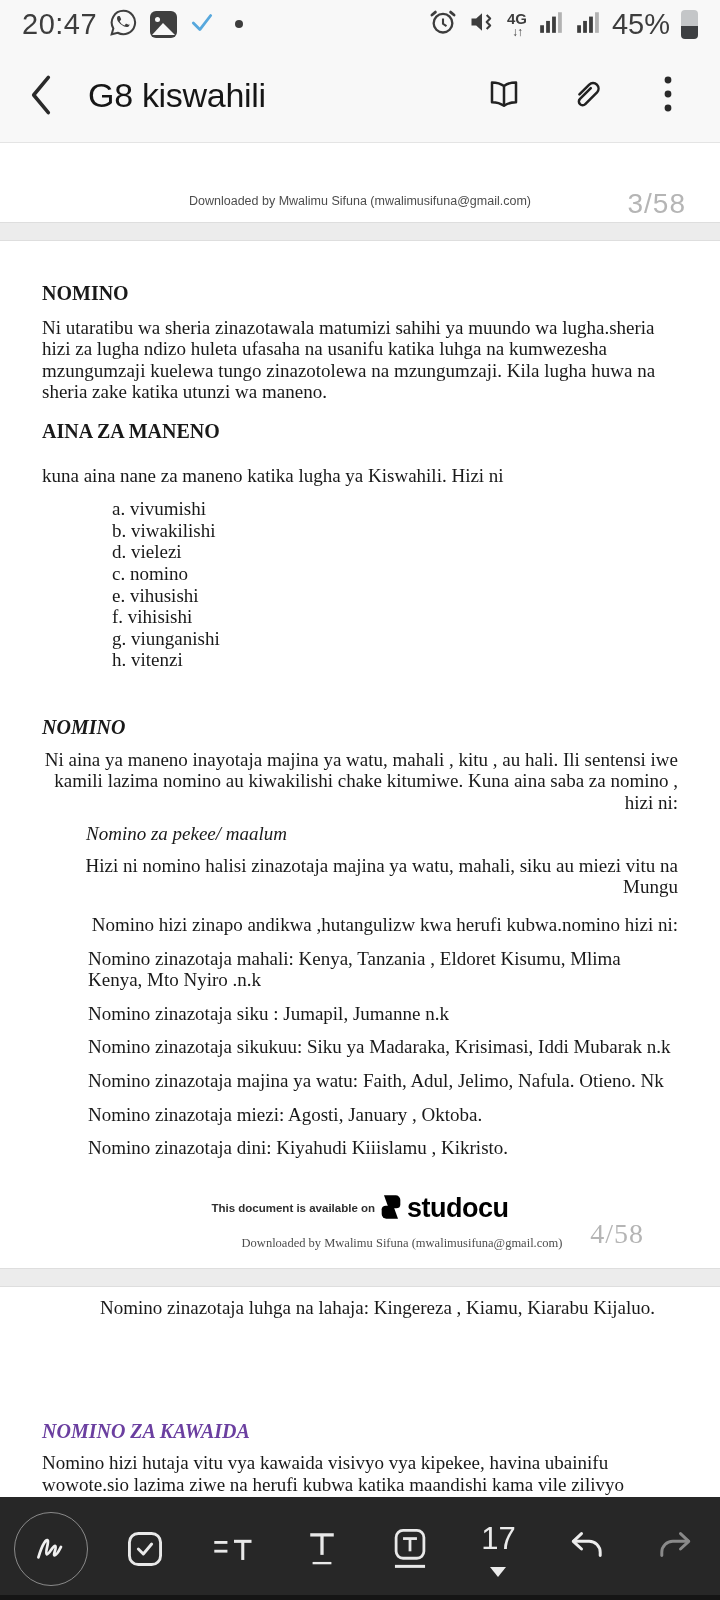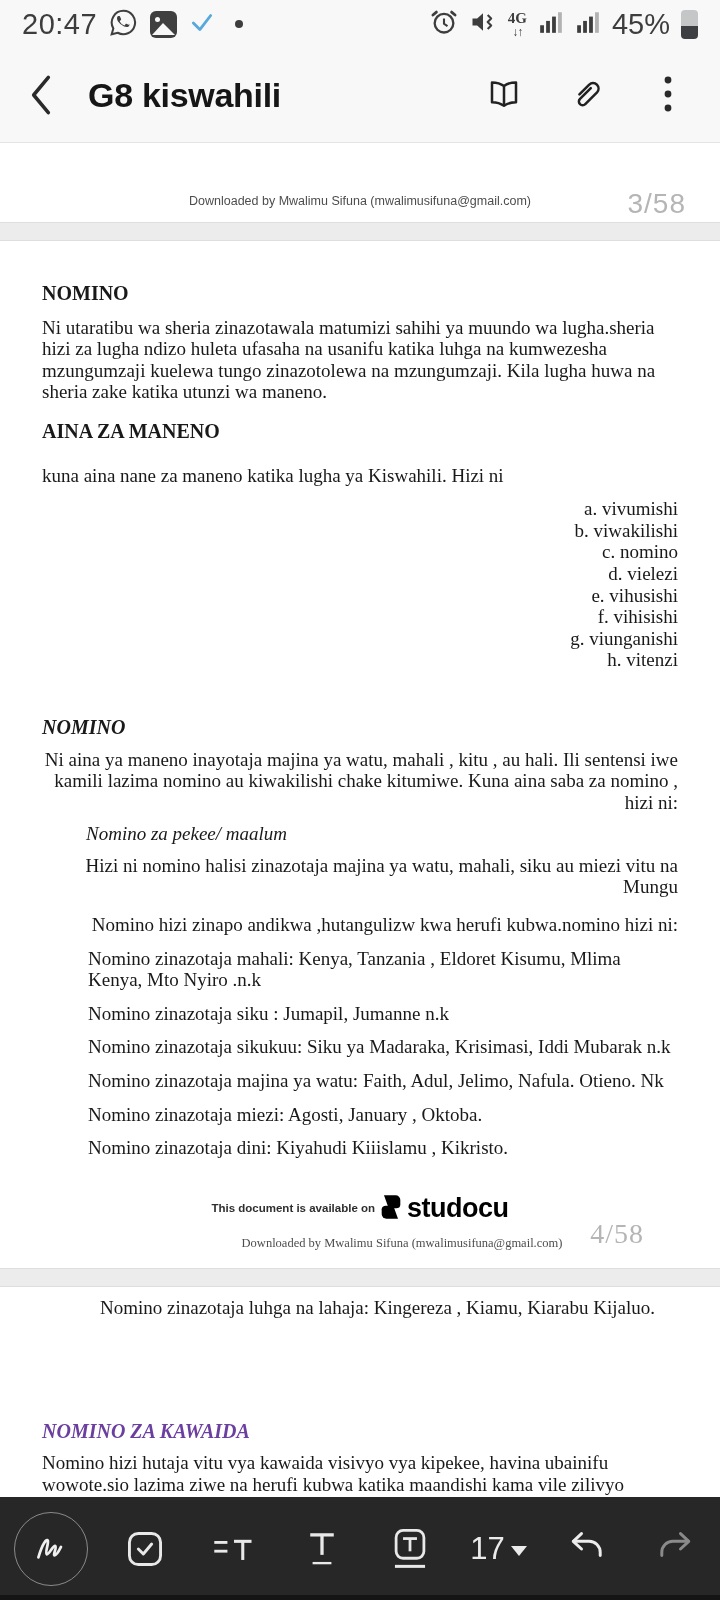--- a/index.html
+++ b/index.html
@@ -11,32 +11,32 @@
     background:#f8f8f8; display:flex; align-items:center; padding:0 22px; color:#3f3f3f; }
   .sb-left { display:flex; align-items:center; gap:12px; }
   .sb-right { margin-left:auto; display:flex; align-items:center; gap:11px; }
   .sb-time { font-size:29px; color:#3d3d3d; letter-spacing:0.5px; }
   .sb-pct { font-size:29px; color:#3d3d3d; }
   .sb-dot { width:8px; height:8px; border-radius:50%; background:#3d3d3d; margin-left:8px; }
   .gallery-ic { width:27px; height:27px; background:#3f3f3f; border-radius:6px; position:relative; overflow:hidden; }
   .gallery-ic::before { content:""; position:absolute; left:5px; top:6px; width:5px; height:5px; border-radius:50%; background:#f8f8f8; }
   .gallery-ic::after { content:""; position:absolute; left:2px; bottom:3px; width:0; height:0;
     border-left:11px solid transparent; border-right:12px solid transparent; border-bottom:12px solid #f8f8f8; }
-  .fourg { display:flex; flex-direction:column; align-items:center; line-height:1;font-family:Liberation Serif, serif; }
+  .fourg { display:flex; flex-direction:column; align-items:center; line-height:1; }
   .fourg .t { font-size:15px; font-weight:bold; color:#3d3d3d; }
   .fourg .a { font-size:12px; color:#3d3d3d; letter-spacing:-1px; }
   .battery { width:17px; height:29px; border-radius:4px;
     background:linear-gradient(to bottom,#c4c6c8 0 55%, #3d3f42 55% 100%); }
 
   
   #app-header { position:absolute; top:48px; left:0; width:720px; height:95px;
     background:#f8f8f8; display:flex; align-items:center; padding:0 26px;
     border-bottom:1px solid #e4e4e4; }
   #back-btn { width:44px; height:56px; display:flex; align-items:center; }
-  #doc-title { font-size:34px; font-weight:bold; color:#161616; margin-left:18px; letter-spacing:-0.3px; }
+  #doc-title { font-size:34px; font-weight:normal; color:#161616; margin-left:18px; letter-spacing:-0.3px; }
   .hdr-actions { margin-left:auto; display:flex; align-items:center; gap:30px; }
   .hdr-btn { width:52px; height:56px; display:flex; align-items:center; justify-content:center; }
 
   
   #doc-area { position:absolute; top:143px; left:0; width:720px; height:1457px; background:#14b8a6; }
   .page { background:#ffffff; width:720px; position:relative; overflow:hidden; }
   #page3-bottom { height:79px; }
   .page-sep { height:19px; background:#ececec; border-top:1px solid #dedede; border-bottom:1px solid #dedede; }
   #page4 { height:1027px; }
   #page5 { height:313px; }
@@ -48,21 +48,21 @@
   #page3-bottom .pg-num { bottom:2px; }
 
   
   .doc-body { padding:42px 42px 0 42px; font-family:"Liberation Serif", serif;
     font-size:19px; line-height:21.6px; color:#191919; }
   .doc-h { font-weight:bold; font-size:20px; }
   .mb12 { margin-bottom:12px; }
   .doc-p { margin-top:10px;text-align:right; }
   .aina-h { margin-top:18px; }
   .kuna { margin-top:22px; }
-  .abc-list { list-style:none; margin-top:12px; padding-left:70px;text-align:right; }
+  .abc-list { list-style:none; margin-top:12px; padding-left:70px; }
   .nomino-h { margin-top:46px; font-style:italic; }
   .pekee-sub { margin-top:10px; padding-left:44px; font-style:italic; }
   .nom-item { margin-top:12px; padding-left:46px; }
 
   .studocu-row { margin-top:34px; display:flex; align-items:center; justify-content:center;
     gap:2px; font-family:"Liberation Sans", sans-serif; }
   .studocu-note { font-size:11.5px; font-weight:bold; color:#2e2e2e; }
   .studocu-brand { font-size:27px; font-weight:bold; color:#000; letter-spacing:-0.5px; }
   .p4-footrow { position:relative; margin-top:6px; height:30px; }
   .p4-footrow .pg-footer { top:2px; }
@@ -74,21 +74,21 @@
   .kawaida-p { margin-top:10px; }
 
   
   #toolbar { position:absolute; bottom:0; left:0; width:720px; height:103px;
     background:#272727; display:flex; align-items:center; justify-content:space-between;
     padding:0 14px; z-index:5; }
   #toolbar::after { content:""; position:absolute; bottom:0; left:0; width:720px; height:5px; background:#151515; }
   .tb-btn { display:flex; align-items:center; justify-content:center; height:80px; min-width:62px; }
   .pen-circle { width:74px; height:74px; border:1.5px solid #8a8a8a; border-radius:50%;
     display:flex; align-items:center; justify-content:center; }
-  .fontsize { display:flex; align-items:center; gap:6px; }
+  .fontsize { display:flex; align-items:center; gap:6px;flex-direction:column; }
   .fontsize .num { font-size:31px; color:#ebebeb; }
   .fontsize .tri { width:0; height:0; border-left:8px solid transparent;
     border-right:8px solid transparent; border-top:10px solid #ebebeb; margin-top:4px; }
 </style>
 </head>
 <body>
 
 <div id="status-bar">
   <div class="sb-left">
     <span class="sb-time">20:47</span>
@@ -185,22 +185,22 @@
 
   <div class="page" id="page4">
     <div class="doc-body">
       <div class="doc-h mb12">NOMINO</div>
       <div>Ni utaratibu wa sheria zinazotawala matumizi sahihi ya muundo wa lugha.sheria hizi za lugha ndizo huleta ufasaha na usanifu katika luhga na kumwezesha mzungumzaji kuelewa tungo zinazotolewa na mzungumzaji. Kila lugha huwa na sheria zake katika utunzi wa maneno.</div>
       <div class="doc-h aina-h">AINA ZA MANENO</div>
       <div class="kuna">kuna aina nane za maneno katika lugha ya Kiswahili. Hizi ni</div>
       <ul class="abc-list">
         <li>a. vivumishi</li>
         <li>b. viwakilishi</li>
+        <li>d. vielezi</li>
         <li>c. nomino</li>
-        <li>d. vielezi</li>
         <li>e. vihusishi</li>
         <li>f. vihisishi</li>
         <li>g. viunganishi</li>
         <li>h. vitenzi</li>
       </ul>
       <div class="doc-h nomino-h">NOMINO</div>
       <div class="doc-p">Ni aina ya maneno inayotaja majina ya watu, mahali , kitu , au hali. Ili sentensi iwe kamili lazima nomino au kiwakilishi chake kitumiwe. Kuna aina saba za nomino , hizi ni:</div>
       <div class="pekee-sub">Nomino za pekee/ maalum</div>
       <div class="doc-p">Hizi ni nomino halisi zinazotaja majina ya watu, mahali, siku au miezi vitu na Mungu</div>
       <div class="doc-p" style="margin-top:16px;">Nomino hizi zinapo andikwa ,hutangulizw kwa herufi kubwa.nomino hizi ni:</div>

